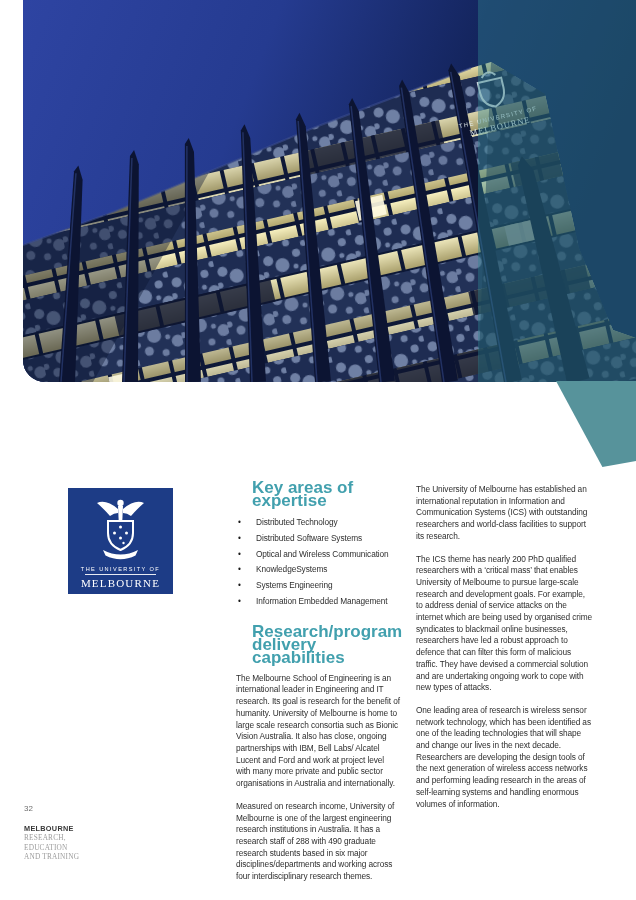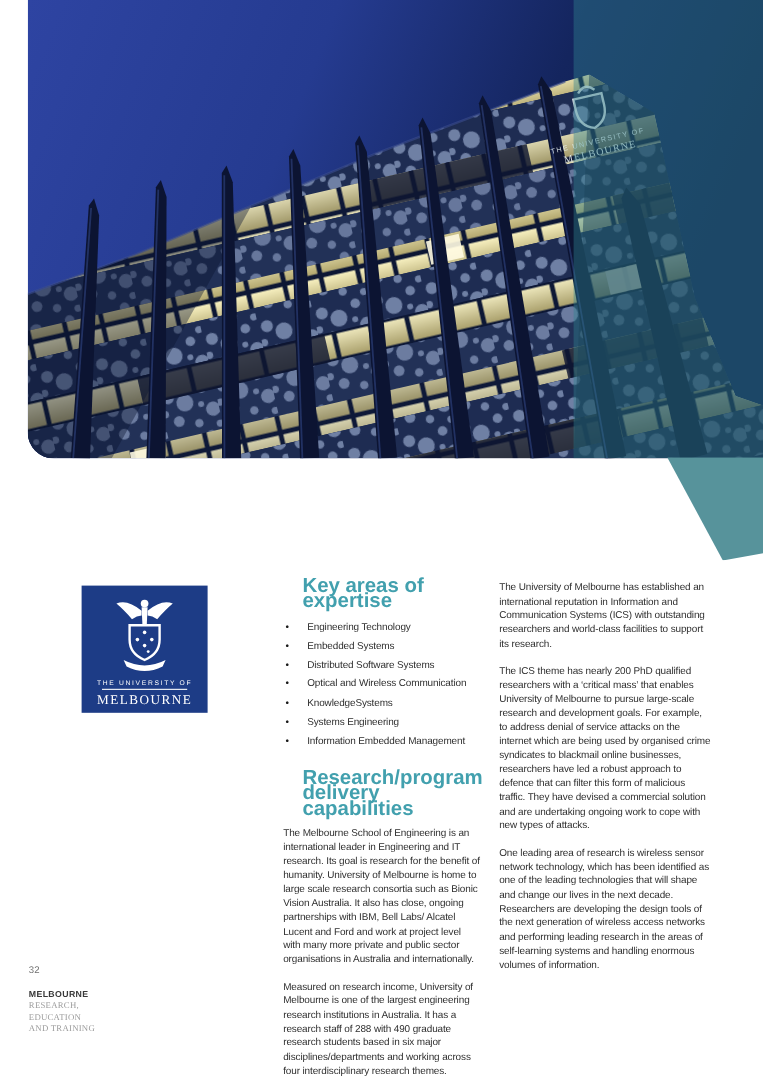--- a/index.html
+++ b/index.html
@@ -213,22 +213,21 @@
 
       <text x="52.5" y="82.5" font-size="5.6" text-anchor="middle" letter-spacing="1.4" fill="#ffffff" font-family="Liberation Sans, sans-serif">THE UNIVERSITY OF</text>
       <rect x="17" y="86" width="71" height="0.9" fill="#ffffff"></rect>
       <text x="52.5" y="98.5" font-size="11" text-anchor="middle" letter-spacing="1.2" fill="#ffffff" font-family="Liberation Serif, serif">MELBOURNE</text>
     </svg>
   </div>
 
   <div class="col-mid">
     <h3 class="teal-head">Key areas of expertise</h3>
     <ul class="bullets">
-      <li>Engineering Technology</li>
-      <li>Embedded Systems</li>
+      <li>Distributed Technology</li>
       <li>Distributed Software Systems</li>
       <li>Optical and Wireless Communication</li>
       <li>KnowledgeSystems</li>
       <li>Systems Engineering</li>
       <li>Information Embedded Management</li>
     </ul>
     <h3 class="teal-head second">Research/program
 delivery capabilities</h3>
     <p class="body">The Melbourne School of Engineering is an international leader in Engineering and IT research. Its goal is research for the benefit of humanity. University of Melbourne is home to large scale research consortia such as Bionic Vision Australia. It also has close, ongoing partnerships with IBM, Bell Labs/ Alcatel Lucent and Ford and work at project level with many more private and public sector organisations in Australia and internationally.</p>
     <p class="body">Measured on research income, University of Melbourne is one of the largest engineering research institutions in Australia. It has a research staff of 288 with 490 graduate research students based in six major disciplines/departments and working across four interdisciplinary research themes.</p>

